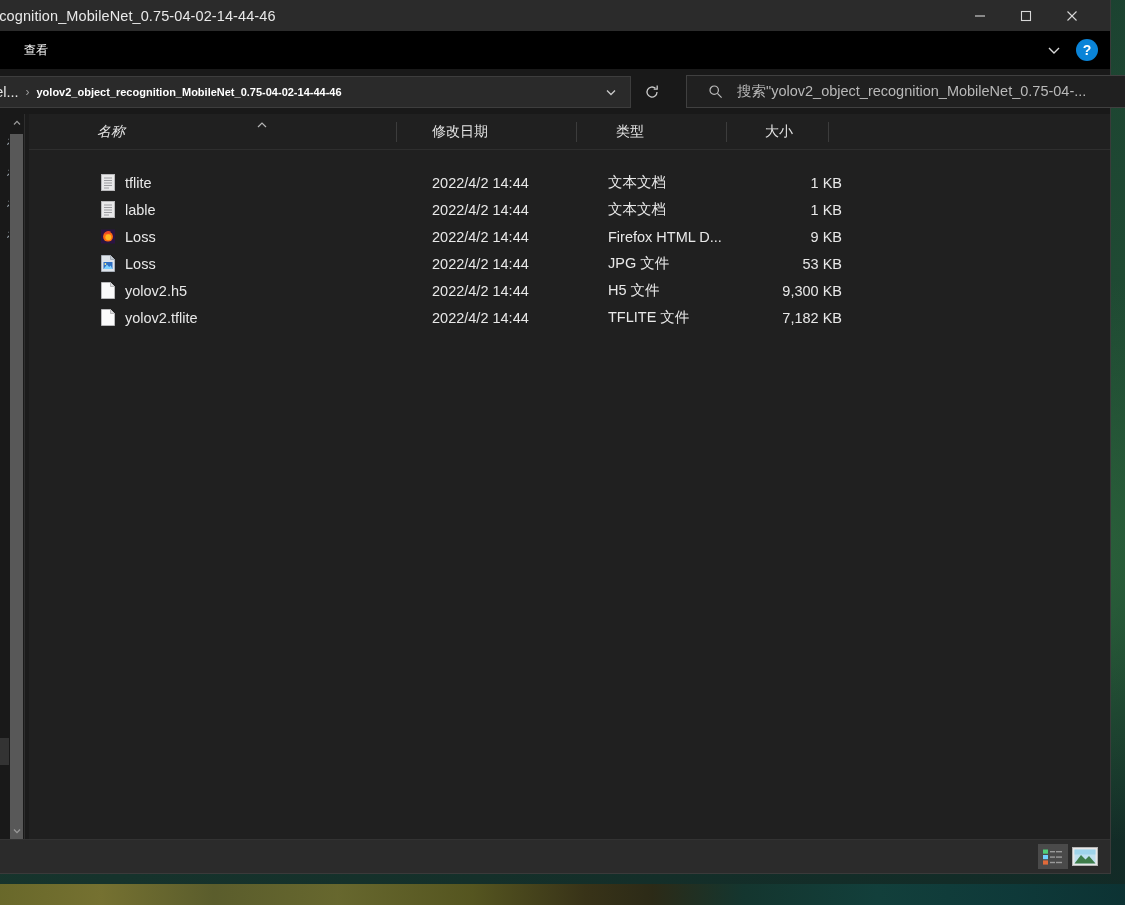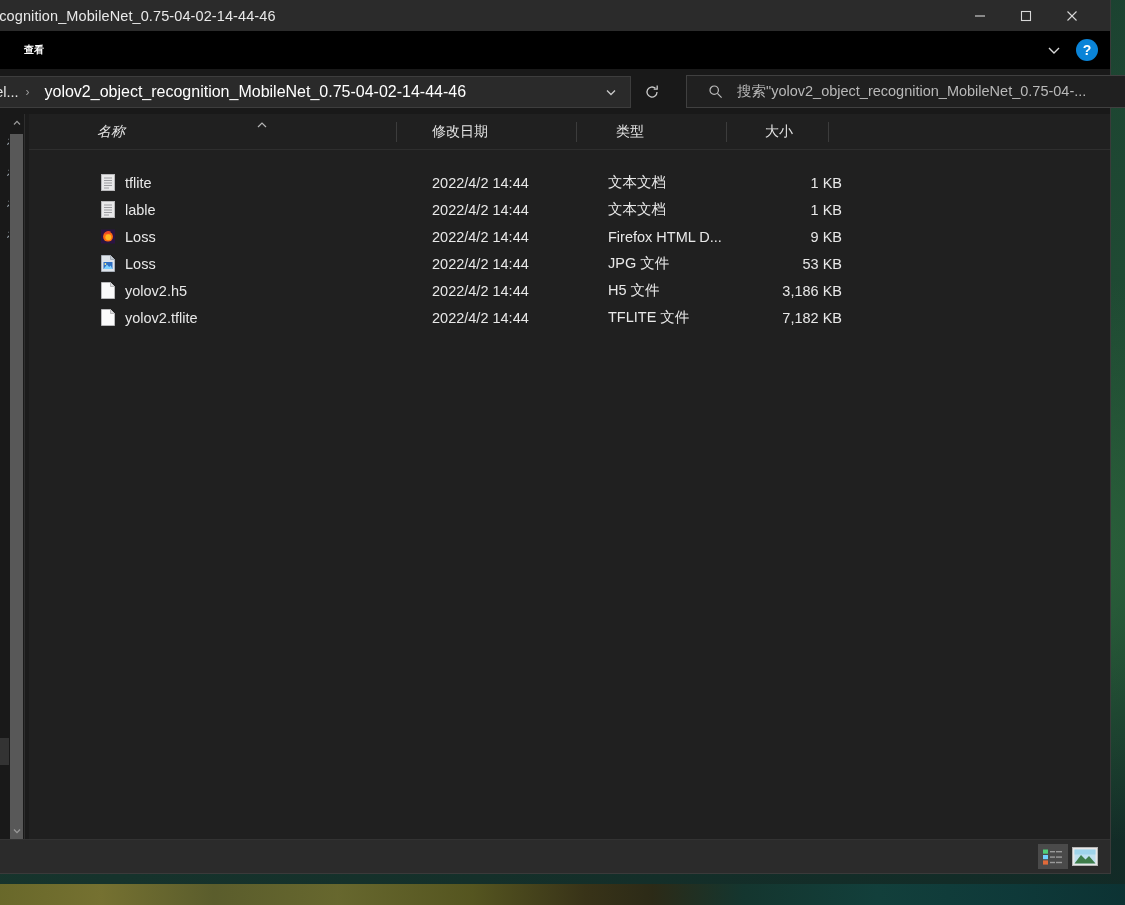--- a/index.html
+++ b/index.html
@@ -44,42 +44,42 @@
     color:#d8d8d8;
   }
   #wc-group{position:absolute;right:15px;top:0;display:flex;}
   .wc svg{display:block;}
   
   #toolbar{
     height:38px;flex:0 0 38px;background:#000;
     display:flex;align-items:center;position:relative;
   }
   #tab-view{
-    color:#fff;font-size:10px;margin-left:18px;padding:3px 6px;font-weight:bold;
+    color:#fff;font-size:12px;margin-left:18px;padding:3px 6px;
   }
   #ribbon-right{position:absolute;right:12px;top:0;height:38px;display:flex;align-items:center;gap:14px;}
   #ribbon-chevron{color:#d9d9d9;display:flex;}
   #help-btn{
     width:22px;height:22px;border-radius:50%;background:#0a84d8;
     color:#fff;font-size:14px;font-weight:bold;
     display:flex;align-items:center;justify-content:center;
   }
   
   #addressrow{
     height:45px;flex:0 0 45px;background:#191919;
     display:flex;align-items:center;padding:0 0 0 0;
   }
   #addressbar{
     flex:0 0 637px;height:32px;margin-left:-6px;
     background:#2a2a2a;border:1px solid #3d3d3d;
     display:flex;align-items:center;box-sizing:border-box;
   }
   #crumb-trunc{color:#e6e6e6;font-size:14.5px;margin-left:-16px;white-space:nowrap;}
   .crumb-sep{color:#9a9a9a;font-size:12px;margin:0 7px;}
-  #crumb-current{color:#fff;font-size:16px;white-space:nowrap;font-weight:400;margin-left:8px;}
+  #crumb-current{color:#fff;font-size:11px;white-space:nowrap;font-weight:700;}
   #addr-chevron{margin-left:auto;margin-right:12px;color:#c9c9c9;display:flex;}
   #refresh-btn{
     width:42px;height:32px;display:flex;align-items:center;justify-content:center;
     color:#c9c9c9;flex:0 0 42px;
   }
   #searchbox{
     flex:0 0 453px;height:33px;margin-left:13px;
     background:#202020;border:1px solid #404040;
     display:flex;align-items:center;box-sizing:border-box;
   }
@@ -394,21 +394,21 @@
             <span>
               <svg class="ficon" viewBox="0 0 14 17">
                   <path d="M0.5 0.5 H9.5 L13.5 4.5 V16.5 H0.5 Z" fill="#fbfbfb" stroke="#b9b9bb"></path>
                   <path d="M9.5 0.5 V4.5 H13.5" fill="#dcdcdd" stroke="#b9b9bb"></path>
                 </svg>
             </span>
             <span class="fname">yolov2.h5</span>
           </div>
           <div class="cell c-date">2022/4/2 14:44</div>
           <div class="cell c-type">H5 文件</div>
-          <div class="cell c-size">3,186 KB</div>
+          <div class="cell c-size">9,300 KB</div>
         </div>
 
         <div class="row" style="top:154px;position:absolute;left:0;right:0;">
           <div class="cell c-name">
             <span>
               <svg class="ficon" viewBox="0 0 14 17">
                   <path d="M0.5 0.5 H9.5 L13.5 4.5 V16.5 H0.5 Z" fill="#fbfbfb" stroke="#b9b9bb"></path>
                   <path d="M9.5 0.5 V4.5 H13.5" fill="#dcdcdd" stroke="#b9b9bb"></path>
                 </svg>
             </span>

